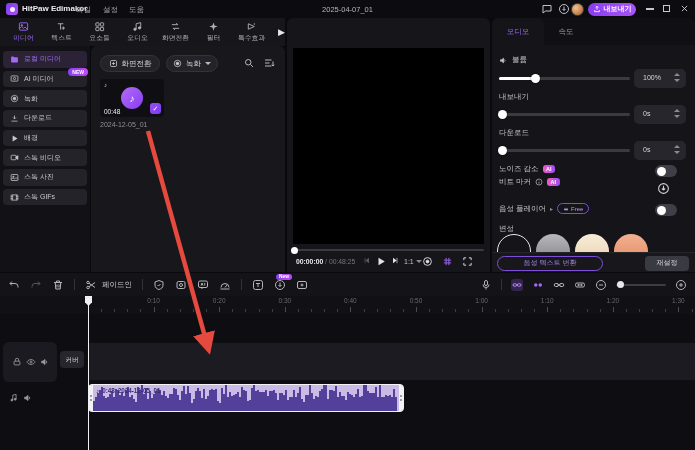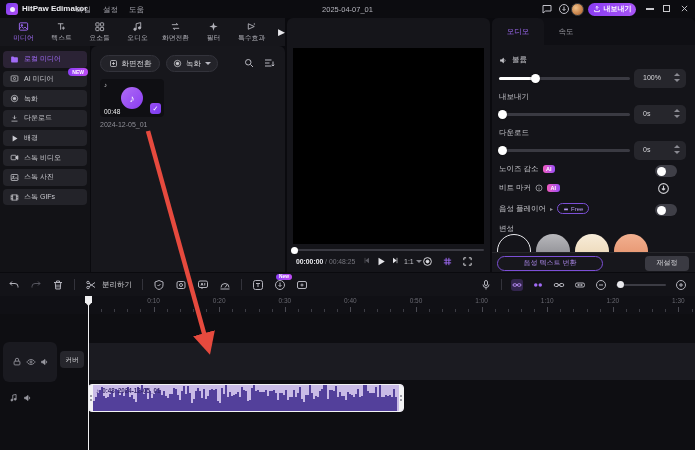--- a/index.html
+++ b/index.html
@@ -441,21 +441,21 @@
     </div>
 
     <div class="plabel" style="left:7px;top:146px">
       <span>노이즈 감소</span>
       <span class="aibadge">AI</span>
     </div>
     <div class="toggle" style="top:147px">
         <i></i>
       </div>
 
-    <div class="plabel" style="left:7px;top:165px">
+    <div class="plabel" style="left:7px;top:159px">
       <span>비트 마커</span>
       <span class="ic" style="width:8px;height:8px">
           <svg viewBox="0 0 24 24" fill="none" stroke="currentColor" stroke-width="2">
             <circle cx="12" cy="12" r="9"></circle>
             <path d="M12 7.5v1M12 11v6"></path>
           </svg>
         </span>
       <span class="aibadge">AI</span>
     </div>
     <span class="ic dlcirc" style="top:164px">
@@ -513,21 +513,21 @@
           </svg>
         </span>
       <span class="tdiv"></span>
       <span class="ic tico">
           <svg viewBox="0 0 24 24" fill="none" stroke="currentColor" stroke-width="2">
             <circle cx="6" cy="7" r="2.5"></circle>
             <circle cx="6" cy="17" r="2.5"></circle>
             <path d="M8 8.5L20 17M8 15.5L20 7"></path>
           </svg>
         </span>
-      <span class="tlabel" style="margin-left:-5px">분리하기</span>
+      <span class="tlabel" style="margin-left:-5px">페이드인</span>
       <span class="tdiv"></span>
       <span class="ic tico">
           <svg viewBox="0 0 24 24" fill="none" stroke="currentColor" stroke-width="2">
             <path d="M12 3l8 3v6c0 5-3.5 8-8 9-4.5-1-8-4-8-9V6z"></path>
             <path d="M9 12l2 2 4-4"></path>
           </svg>
         </span>
       <span class="ic tico">
           <svg viewBox="0 0 24 24" fill="none" stroke="currentColor" stroke-width="2">
             <rect x="4" y="5" width="16" height="14" rx="3"></rect>

